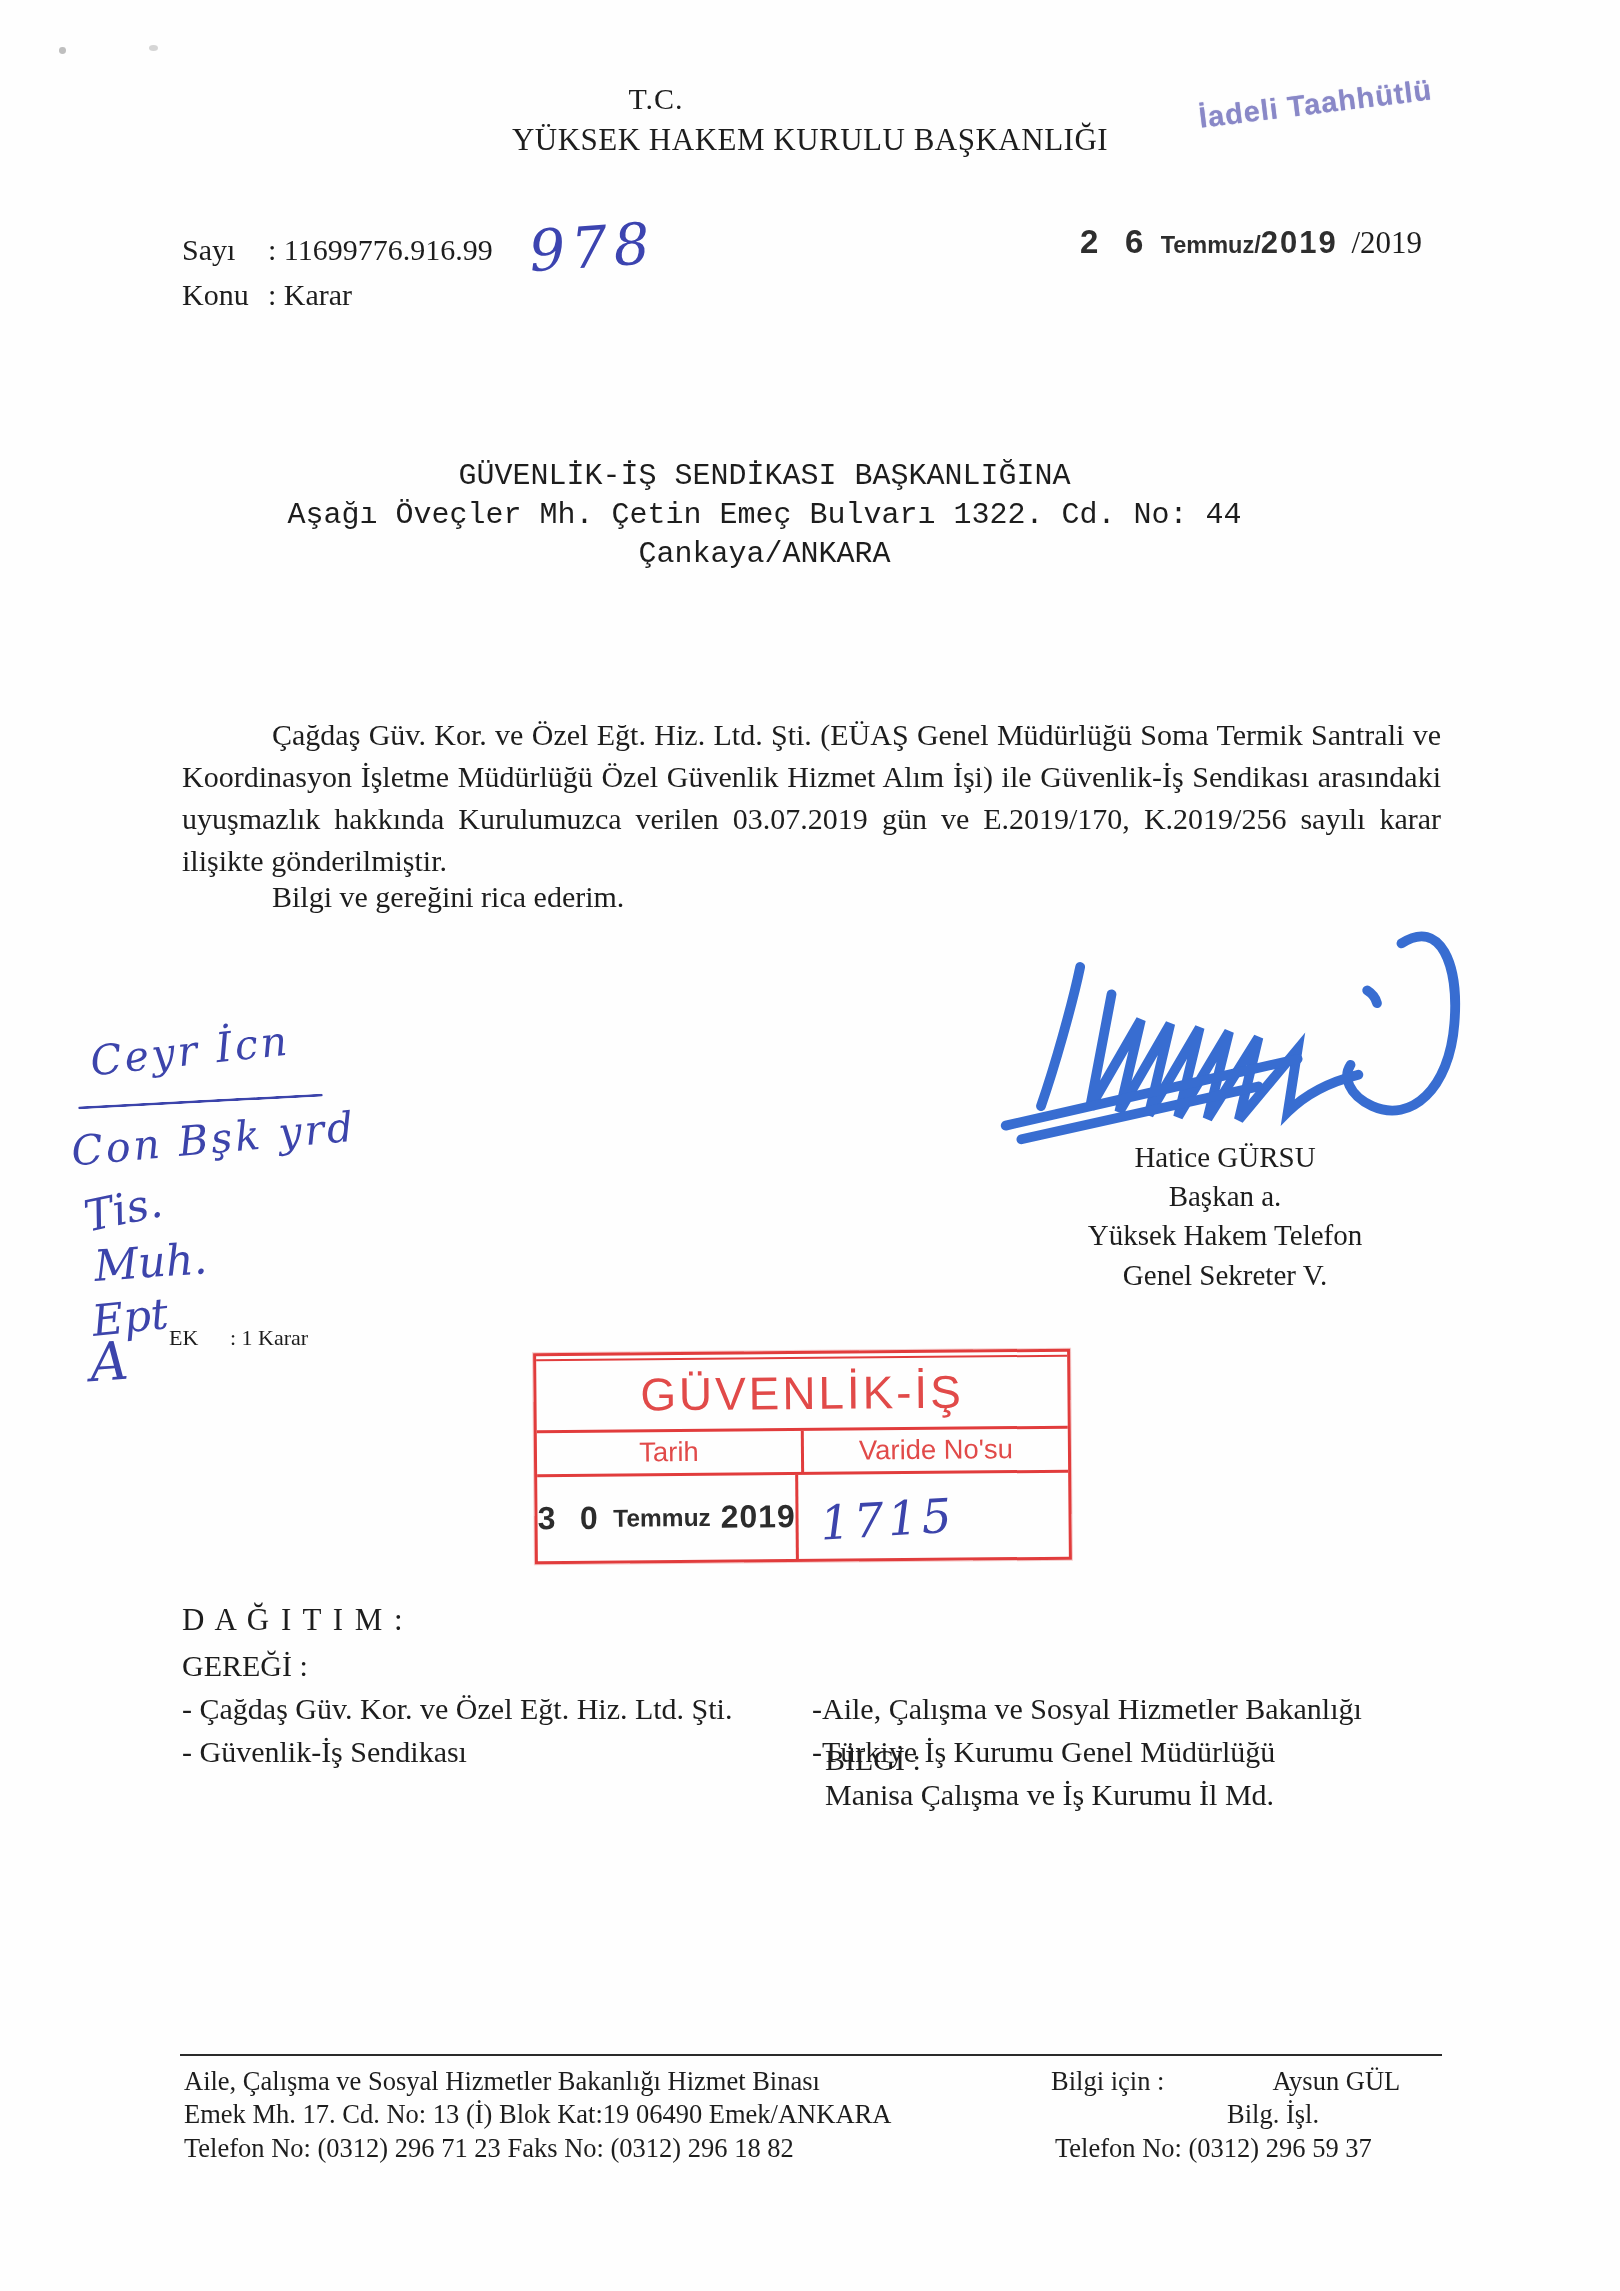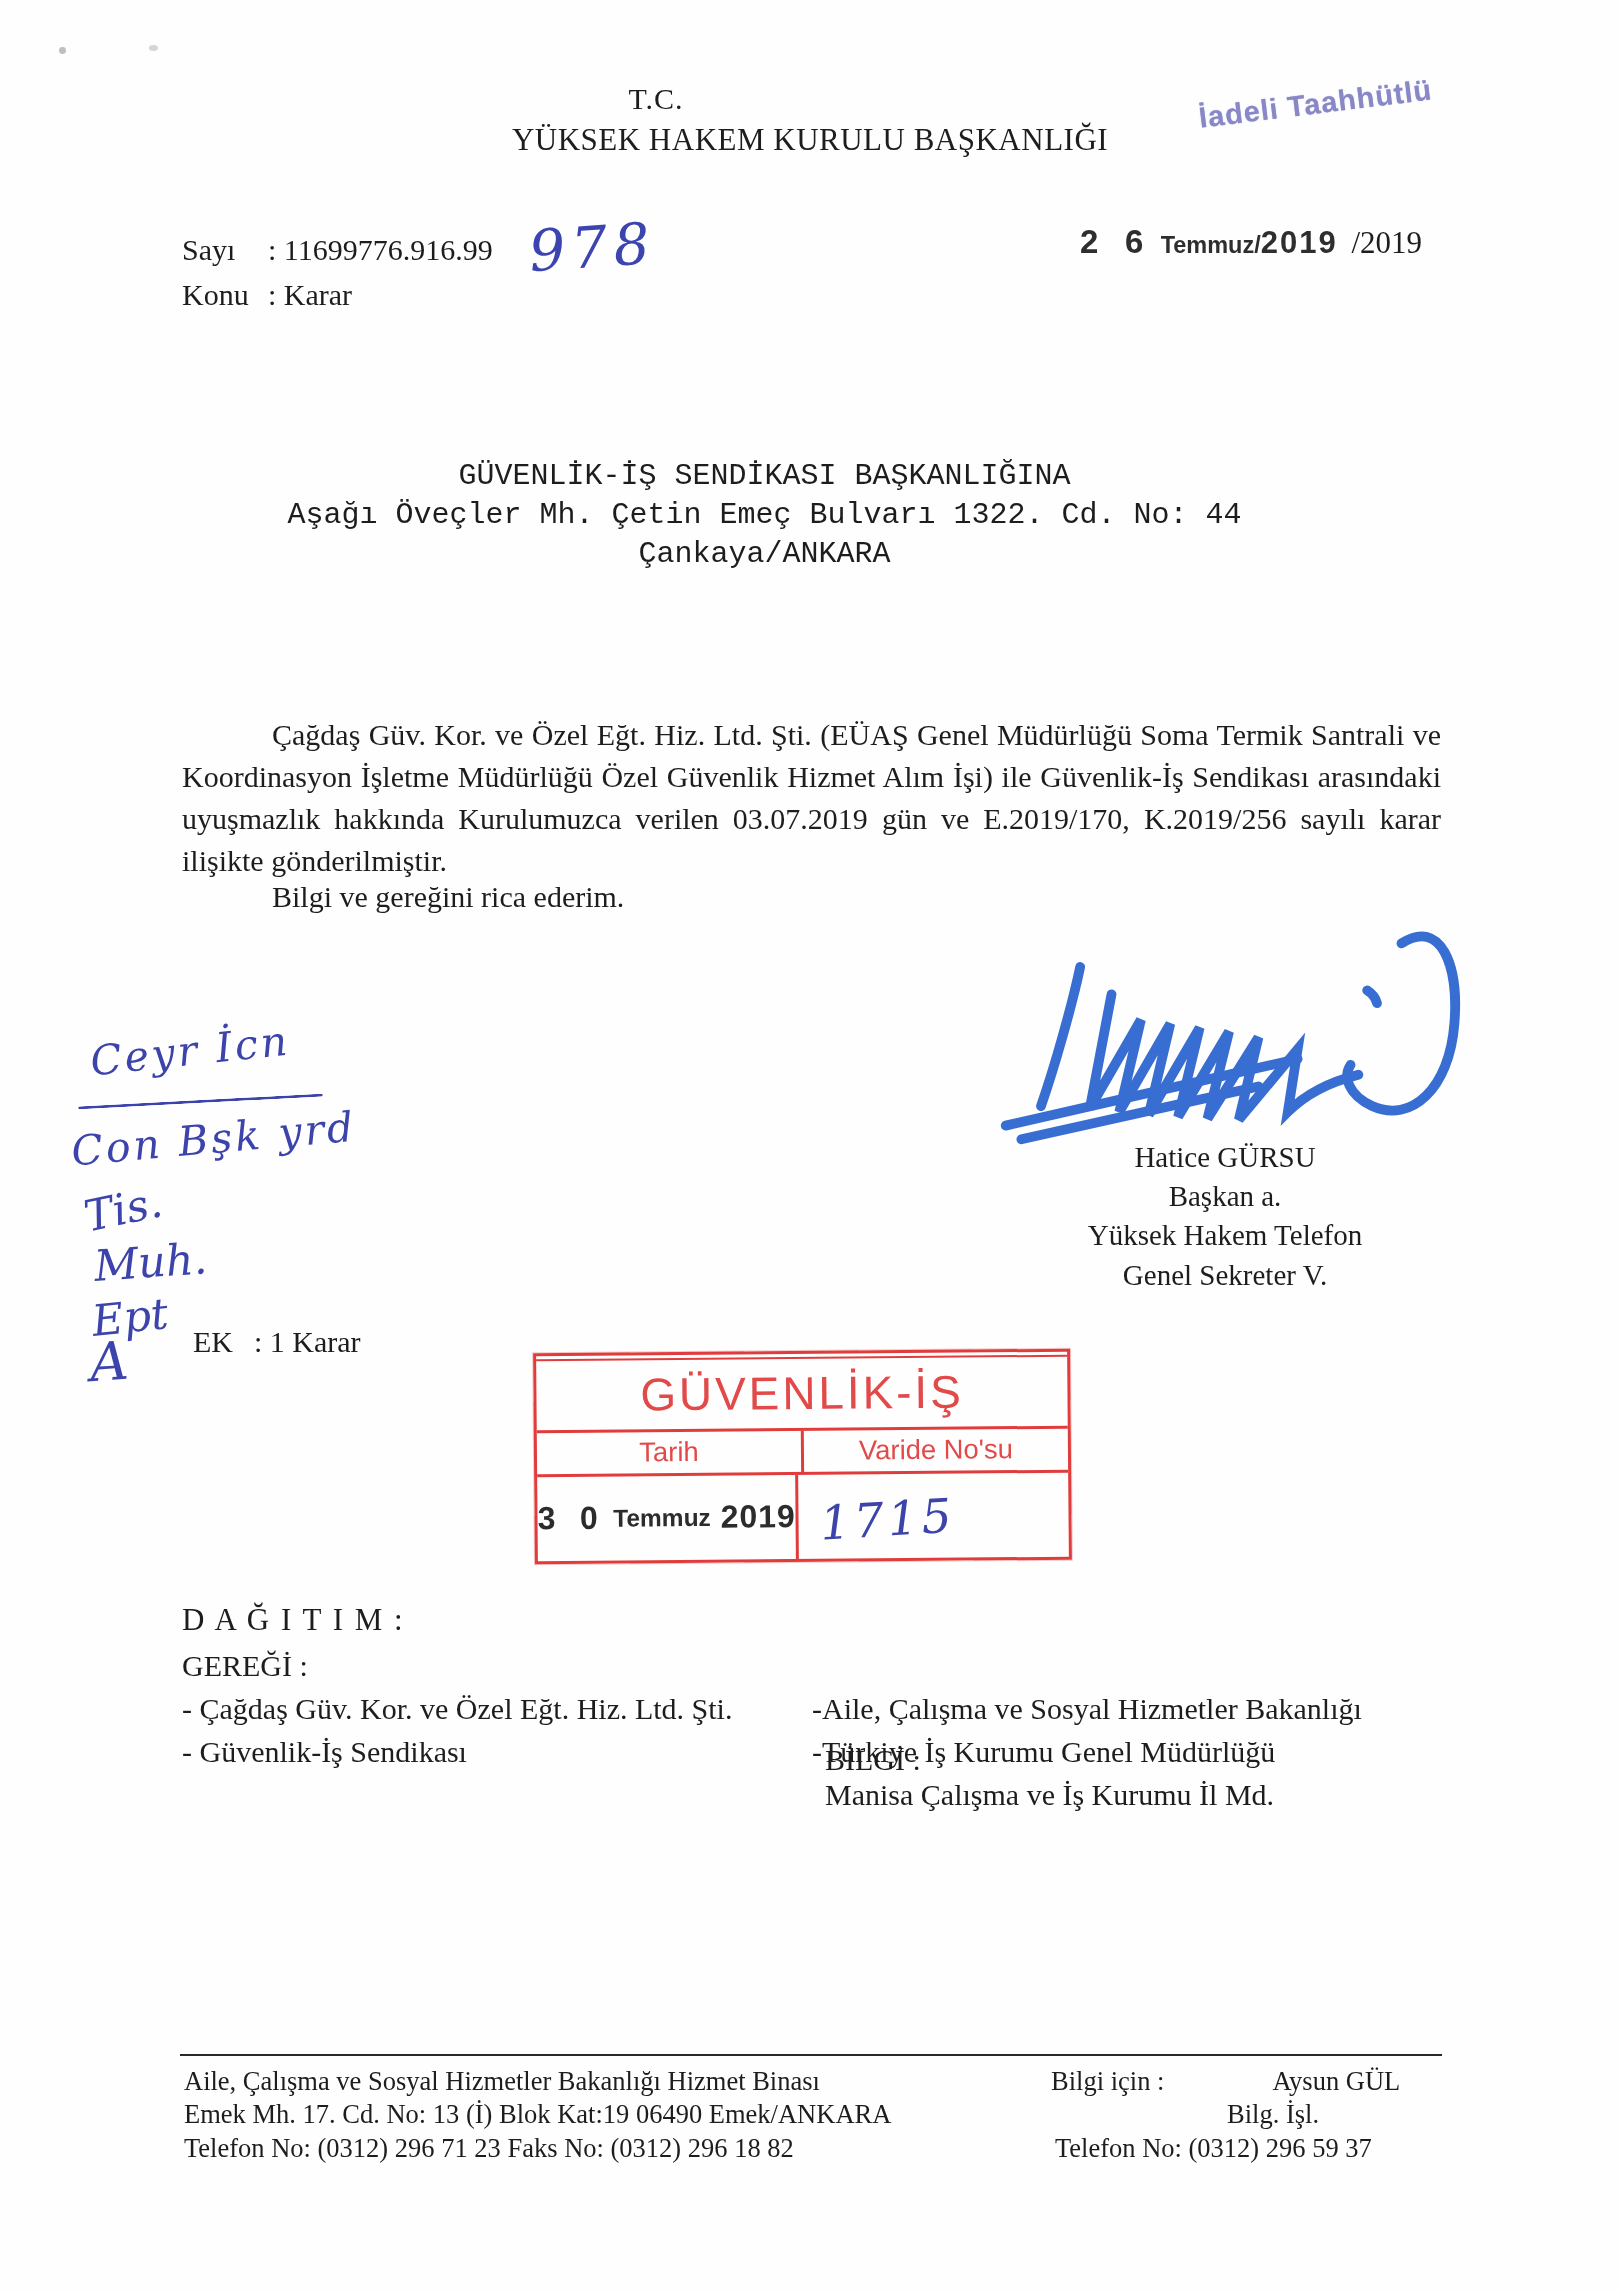--- a/index.html
+++ b/index.html
@@ -54,21 +54,21 @@
   .sg4{top:1259px;}
   
   .ink{color:#3c44ab;font-family:"DejaVu Serif",serif;font-style:italic;white-space:nowrap;}
   .note1{top:1027px;left:90px;font-size:41px;transform:rotate(-6deg);letter-spacing:2.9px;}
   .note-underline{top:1100px;left:78px;width:245px;border-top:3.9px solid #3c44ab;transform:rotate(-3deg);border-radius:2px;}
   .note2{top:1115px;left:71px;font-size:41px;transform:rotate(-5deg);letter-spacing:2.9px;}
   .note3{top:1184px;left:84px;font-size:43px;transform:rotate(-12deg);}
   .note4{top:1237px;left:94px;font-size:43px;transform:rotate(-4deg);}
   .note5{top:1292px;left:92px;font-size:43px;transform:rotate(-6deg);}
   .note6{top:1331px;left:90px;font-size:53px;transform:rotate(-4deg);}
-  .ek{top:1325px;left:169px;font-size:30px;margin-left:24px;}
+  .ek{top:1325px;left:169px;font-size:22px;}
   .ek .lab{display:inline-block;width:61px;}
   
   .rstamp{
     top:1351px;left:534px;width:531px;transform:rotate(-.5deg);
     border:3.9px solid #e13c3c;box-shadow:0 0 0 1px rgba(225,60,60,.25);
     font-family:"Liberation Sans",sans-serif;color:#e14a49;
   }
   .rs-head{
     height:69px;display:flex;align-items:center;justify-content:center;
     font-size:46px;letter-spacing:2.9px;border-bottom:3.9px solid #e13c3c;

